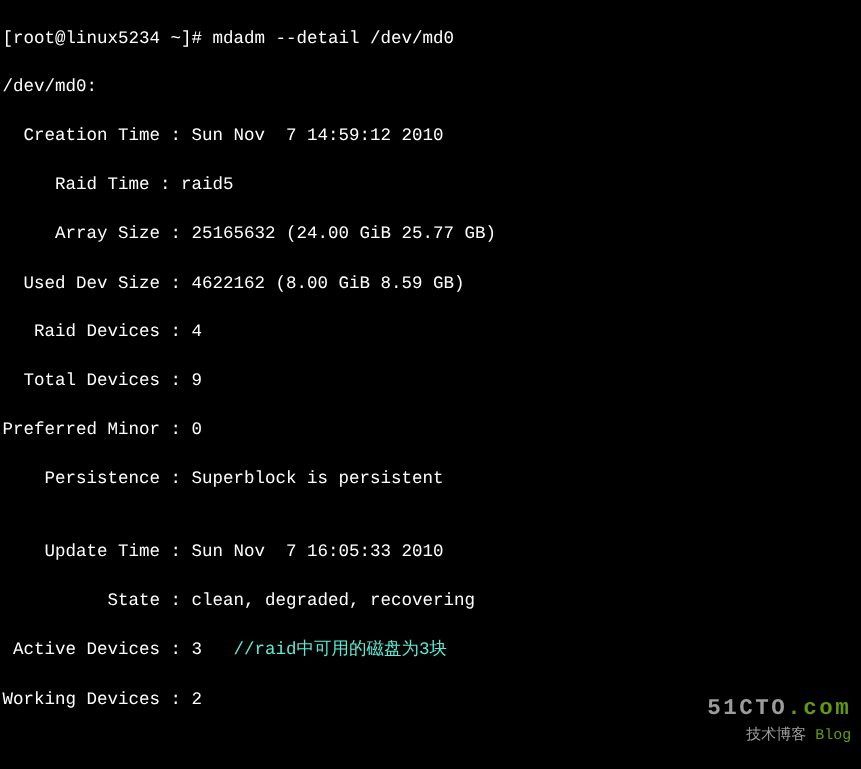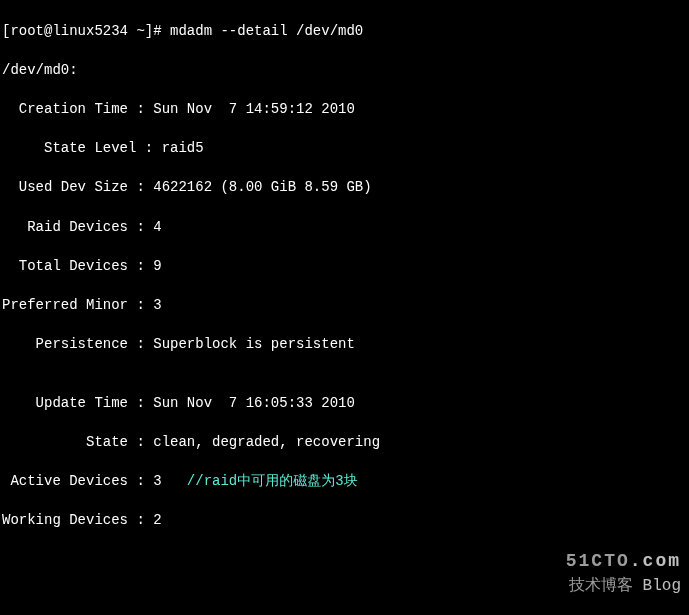--- a/index.html
+++ b/index.html
@@ -33,38 +33,39 @@
       opacity: 0.75;
       color: #d0d0d0;
       text-align: right;
     }
     .watermark-top {
       font-size: 18px;
       letter-spacing: 2px;
       font-weight: bold;
     }
     .watermark-bottom {
-      font-size: 16px;
+      font-size: 12px;
     }
     .wm-accent {
-      color: #ffffff;
+      color: #84cc16;
     }
   </style>
 </head>
 <body>
 
 <div class="terminal">
 <span class="line">[root@linux5234 ~]# mdadm --detail /dev/md0</span>
 <span class="line">/dev/md0:</span>
 <span class="line">  Creation Time : Sun Nov  7 14:59:12 2010</span>
-<span class="line">     State Level : raid5</span>
+<span class="line">     Raid Time : raid5</span>
+<span class="line">     Array Size : 25165632 (24.00 GiB 25.77 GB)</span>
 <span class="line">  Used Dev Size : 4622162 (8.00 GiB 8.59 GB)</span>
 <span class="line">   Raid Devices : 4</span>
 <span class="line">  Total Devices : 9</span>
-<span class="line">Preferred Minor : 3</span>
+<span class="line">Preferred Minor : 0</span>
 <span class="line">    Persistence : Superblock is persistent</span>
 <span class="line"></span>
 <span class="line">    Update Time : Sun Nov  7 16:05:33 2010</span>
 <span class="line">          State : clean, degraded, recovering</span>
 <span class="line"><span> Active Devices : 3   </span><span class="annotation">//raid中可用的磁盘为3块</span></span>
 <span class="line">Working Devices : 2</span>
 
 
 <span class="line"></span>
 

